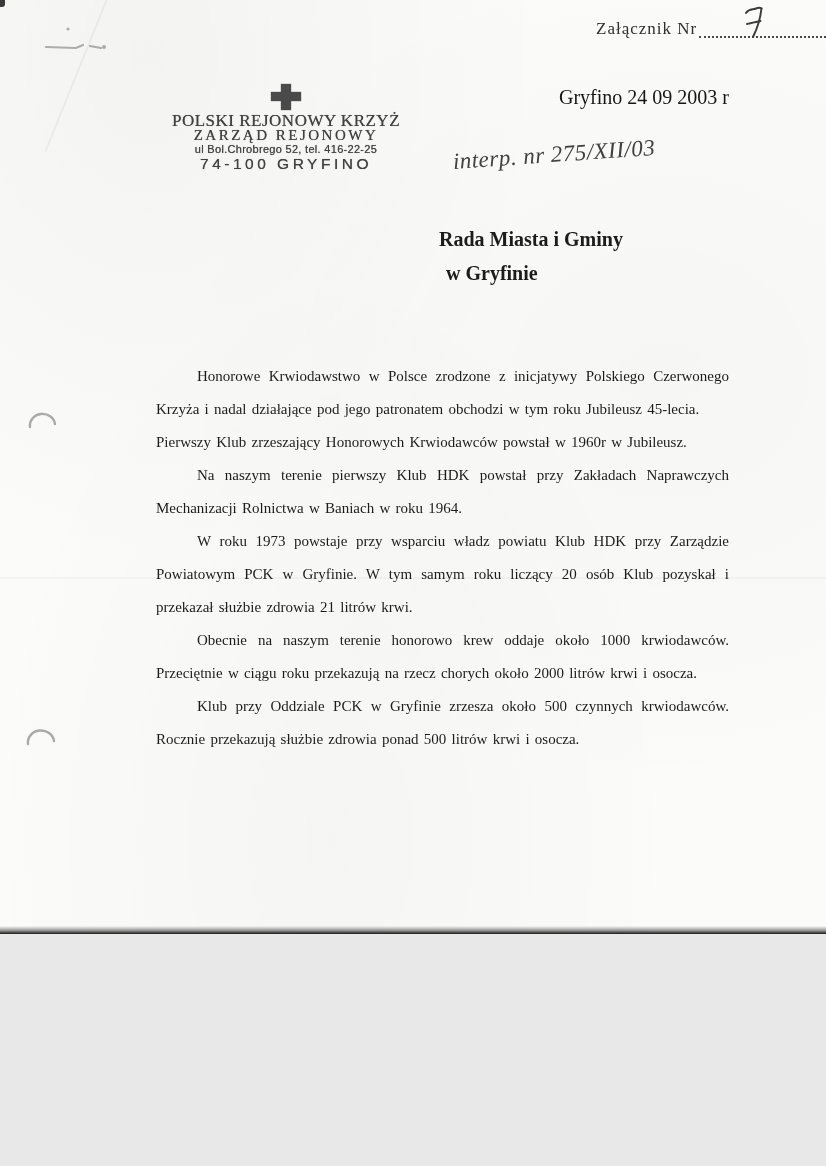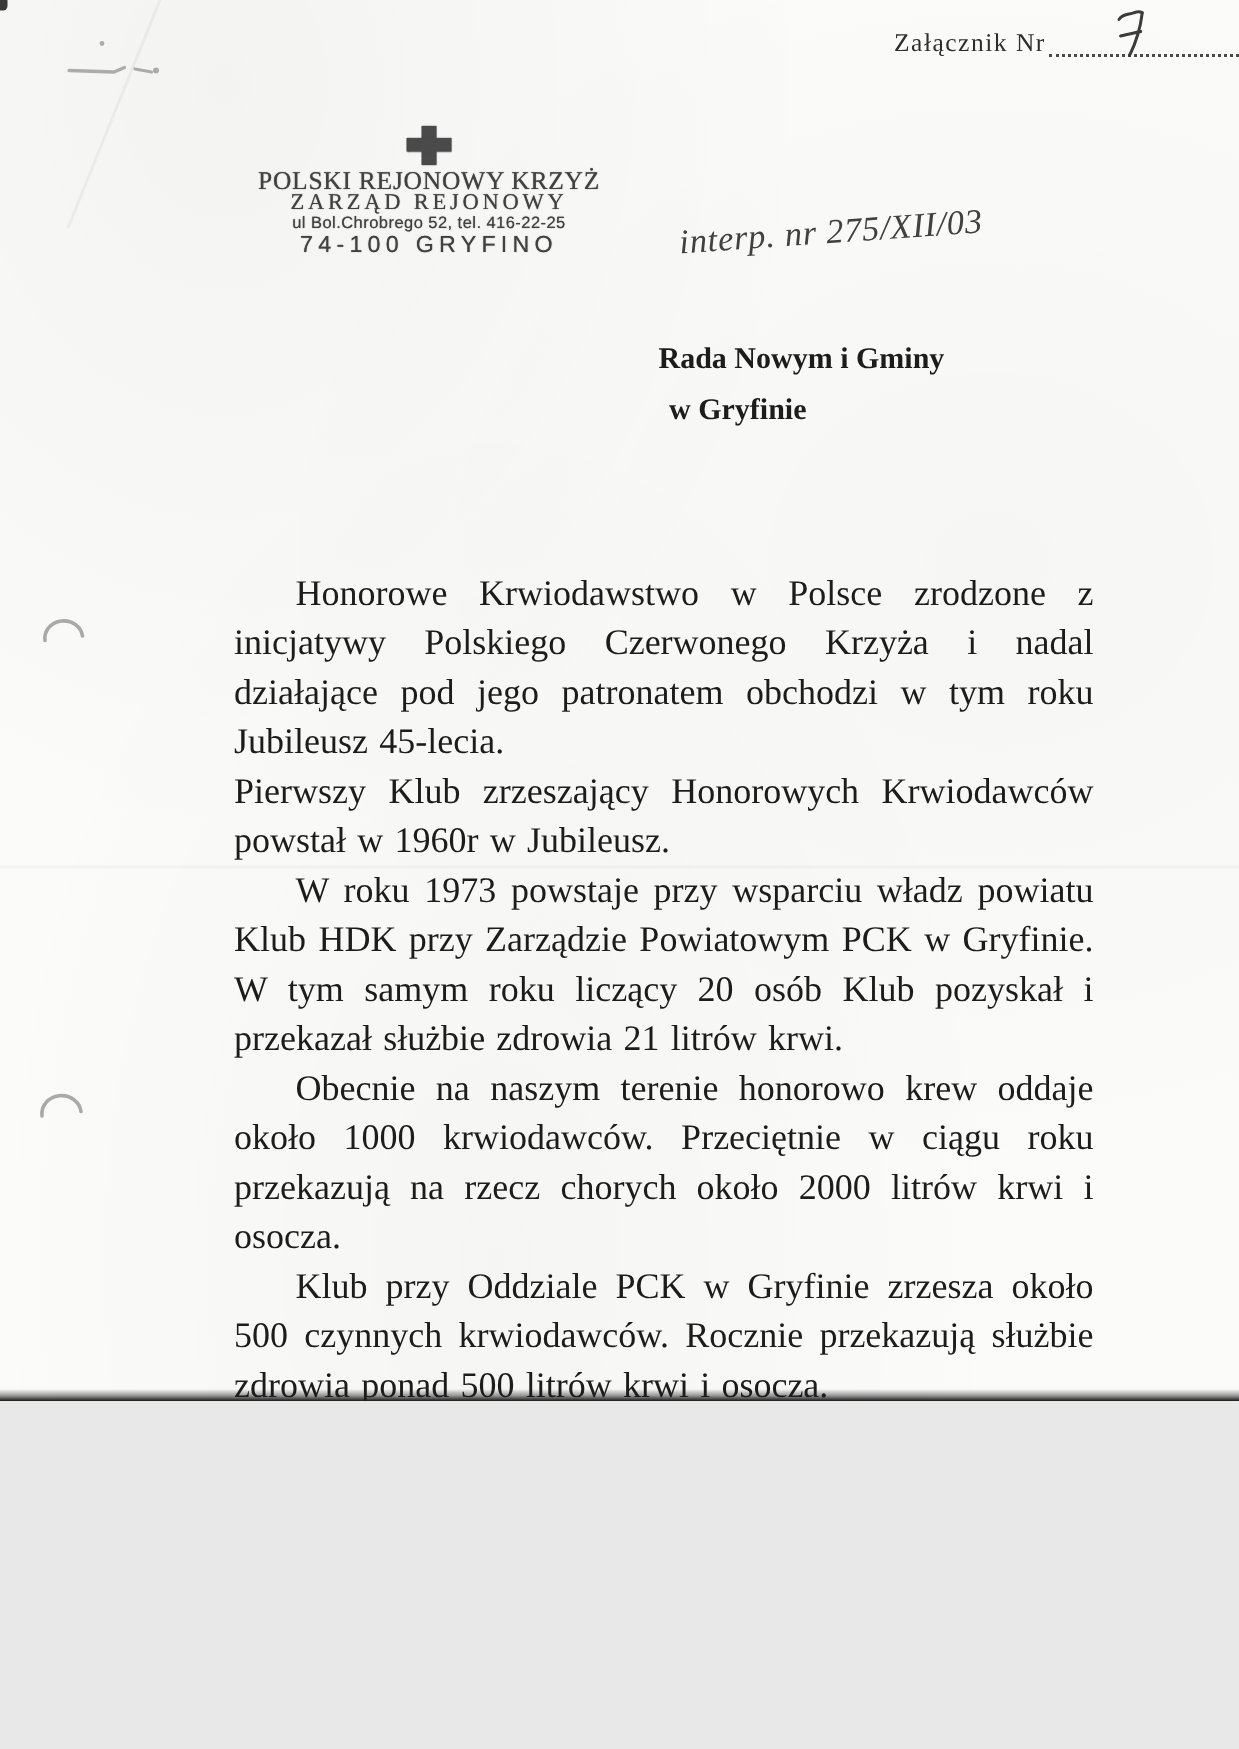--- a/index.html
+++ b/index.html
@@ -45,23 +45,22 @@
     position:absolute;left:452px;top:149px;
     font-size:23px;font-style:italic;color:#414141;
     letter-spacing:0.5px;transform:rotate(-4deg);transform-origin:left top;
     white-space:nowrap;
   }
   .recipient{position:absolute;left:439px;top:222px;font-weight:bold;font-size:20px;line-height:34px;}
   .recipient .line2{padding-left:7px;}
   
   .body-text{
     position:absolute;left:156px;top:360px;width:573px;
-    font-size:24px;line-height:33px;text-align:justify;
+    font-size:15px;line-height:33px;text-align:justify;
     word-spacing:1.5px;
-    margin-top:20px;
   }
   .body-text p{margin:0;}
   .body-text p.indent{text-indent:41px;}
   
   .scan-bottom-edge{
     position:absolute;left:0;bottom:0;width:826px;height:8px;
     background:linear-gradient(to bottom, rgba(0,0,0,0) 0%, rgba(70,70,70,0.55) 55%, #191919 100%);
   }
   .corner-mark-top{position:absolute;left:0;top:0;width:5px;height:7px;background:#3a3a3a;border-radius:0 0 3px 0;}
   .corner-mark-bottom{position:absolute;left:0;top:1047px;width:6px;height:11px;background:#4a4a4a;border-radius:0 3px 3px 0;}
@@ -112,29 +111,31 @@
     <div class="stamp-cross">
       <div class="v"></div>
         <div class="h"></div>
     </div>
     <div class="stamp-line1">POLSKI REJONOWY KRZYŻ</div>
     <div class="stamp-line2">ZARZĄD REJONOWY</div>
     <div class="stamp-line3">ul Bol.Chrobrego 52, tel. 416-22-25</div>
     <div class="stamp-line4">74-100 GRYFINO</div>
   </div>
 
+  <div class="date-line">Gryfino 24 09 2003 r</div>
 
   <div class="handwritten-note">interp. nr 275/XII/03</div>
 
   <div class="recipient">
-    <div class="line1">Rada Nowym i Gminy</div>
+    <div class="line1">Rada Miasta i Gminy</div>
     <div class="line2">w Gryfinie</div>
   </div>
 
   <div class="body-text">
     <p class="indent">Honorowe Krwiodawstwo w Polsce zrodzone z inicjatywy Polskiego Czerwonego Krzyża i nadal działające pod jego patronatem obchodzi w tym roku Jubileusz 45-lecia.</p>
     <p>Pierwszy Klub zrzeszający Honorowych Krwiodawców powstał w 1960r w Jubileusz.</p>
+    <p class="indent">Na naszym terenie pierwszy Klub HDK powstał przy Zakładach Naprawczych Mechanizacji Rolnictwa w Baniach w roku 1964.</p>
     <p class="indent">W roku 1973 powstaje przy wsparciu władz powiatu Klub HDK przy Zarządzie Powiatowym PCK w Gryfinie. W tym samym roku liczący 20 osób Klub pozyskał i przekazał służbie zdrowia 21 litrów krwi.</p>
     <p class="indent">Obecnie na naszym terenie honorowo krew oddaje około 1000 krwiodawców. Przeciętnie w ciągu roku przekazują na rzecz chorych około 2000 litrów krwi i osocza.</p>
     <p class="indent">Klub przy Oddziale PCK w Gryfinie zrzesza około 500 czynnych krwiodawców. Rocznie przekazują służbie zdrowia ponad 500 litrów krwi i osocza.</p>
   </div>
 
 </div>
 
 </body></html>

